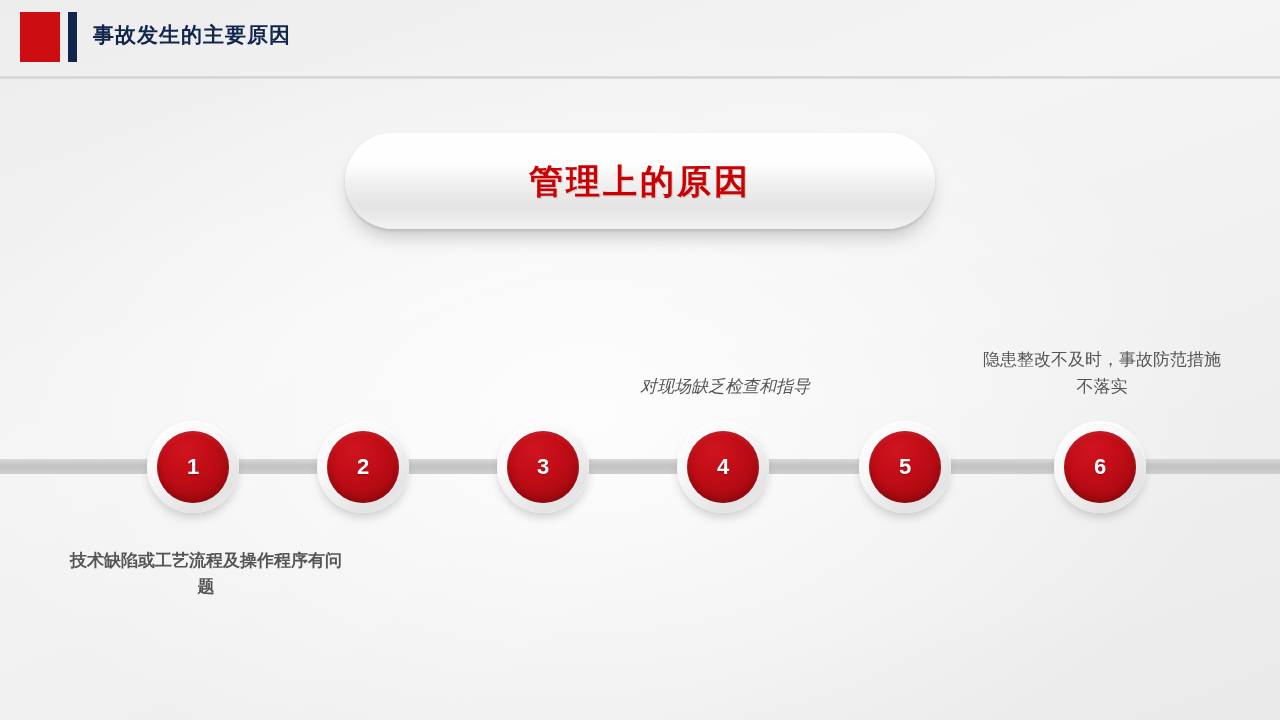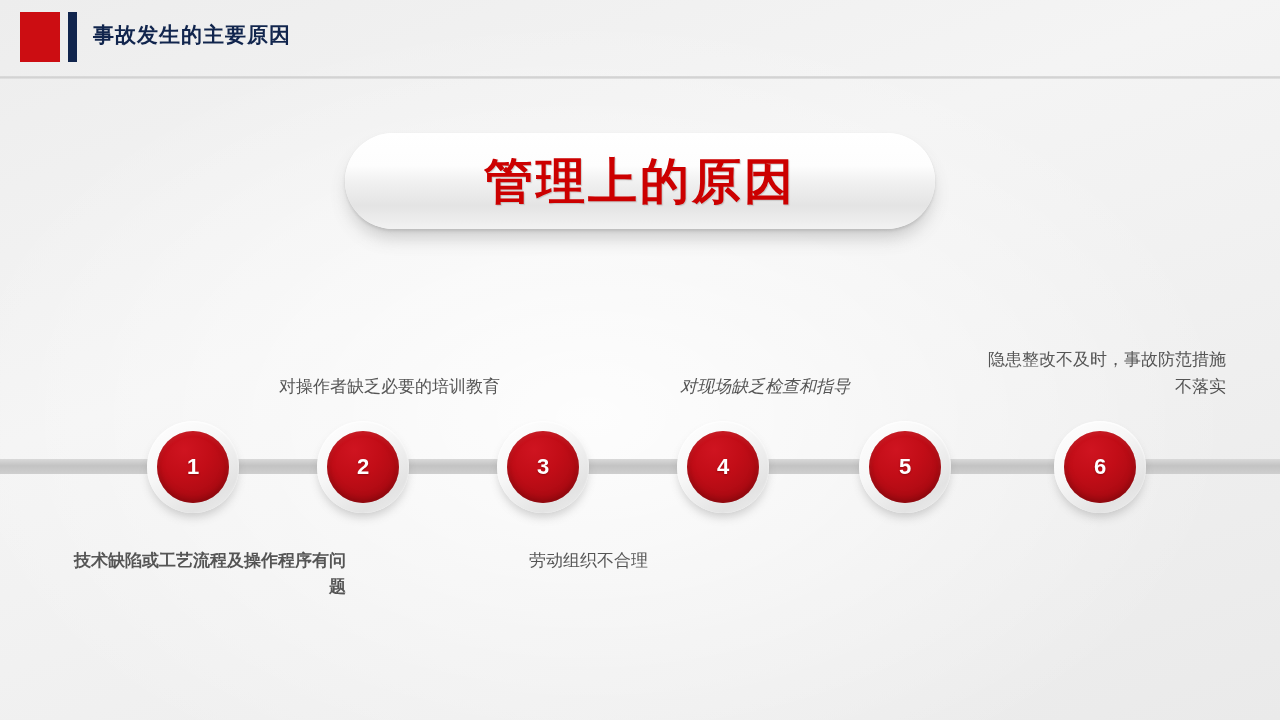--- a/index.html
+++ b/index.html
@@ -100,21 +100,21 @@
     box-shadow:
       0 12px 18px -4px rgba(90,90,90,0.30),
       0 2px 3px rgba(120,120,120,0.22),
       inset 0 1px 0 rgba(255,255,255,0.95);
     z-index: 6;
     display: flex;
     align-items: center;
     justify-content: center;
   }
   .pill-label {
-    font-size: 49px;
+    font-size: 34px;
     font-weight: bold;
     color: #cc0000;
     letter-spacing: 3px;
     text-shadow: 1px 1px 1px rgba(150,150,150,0.45);
     line-height: 1;
   }
 
   
   .timeline-line {
     position: absolute;
@@ -168,21 +168,21 @@
     color: #ffffff;
     font-size: 22px;
     font-weight: bold;
     line-height: 1;
     text-shadow: 0 1px 2px rgba(80,0,0,0.45);
   }
 
   
   .caption {
     position: absolute;
-    text-align: right;
+    text-align: center;
     font-size: 17px;
     line-height: 1.55;
     color: #555555;
     z-index: 4;
   }
   .caption-top { }
   .caption-bottom { }
 </style>
 </head>
 <body>
@@ -291,28 +291,26 @@
           <span class="node-num">1</span>
         </div>
       </div>
       <div class="caption caption-bottom" style="left: 66px; width: 280px; top: 548px; font-weight: bold;">技术缺陷或工艺流程及操作程序有问题</div>
       <div class="node" style="left: 317px;">
         <div class="node-ring"></div>
         <div class="node-disc">
           <span class="node-num">2</span>
         </div>
       </div>
-      <div class="caption caption-top" style="left: 230px; width: 270px; bottom: 320px;">对操作者缺乏必要的培训教育</div>
       <div class="node" style="left: 497px;">
         <div class="node-ring"></div>
         <div class="node-disc">
           <span class="node-num">3</span>
         </div>
       </div>
-      <div class="caption caption-bottom" style="left: 448px; width: 200px; top: 548px;">劳动组织不合理</div>
       <div class="node" style="left: 677px;">
         <div class="node-ring"></div>
         <div class="node-disc">
           <span class="node-num">4</span>
         </div>
       </div>
       <div class="caption caption-top" style="left: 600px; width: 250px; bottom: 320px; font-style: italic;">对现场缺乏检查和指导</div>
       <div class="node" style="left: 859px;">
         <div class="node-ring"></div>
         <div class="node-disc">

